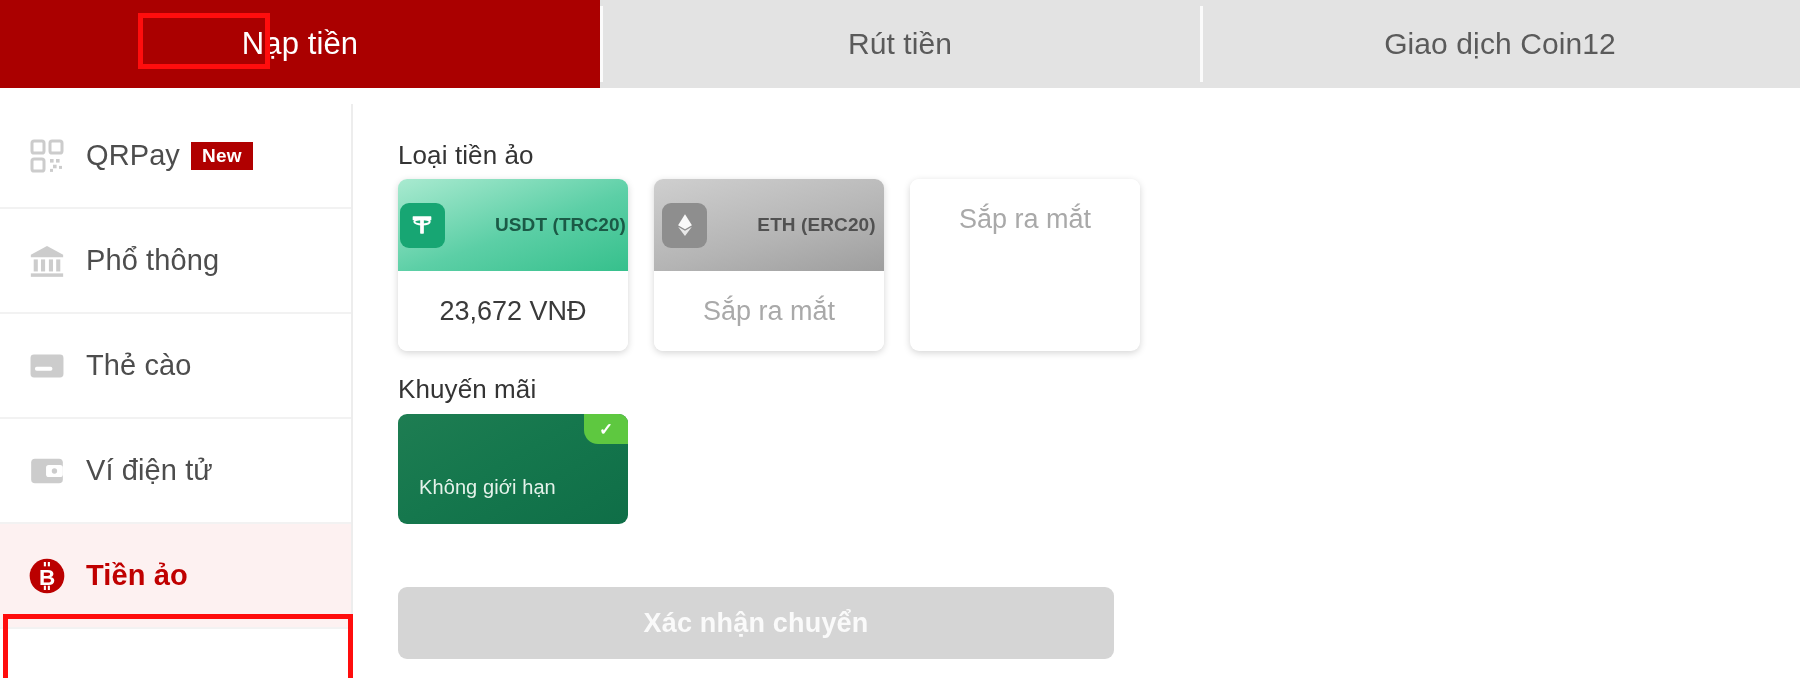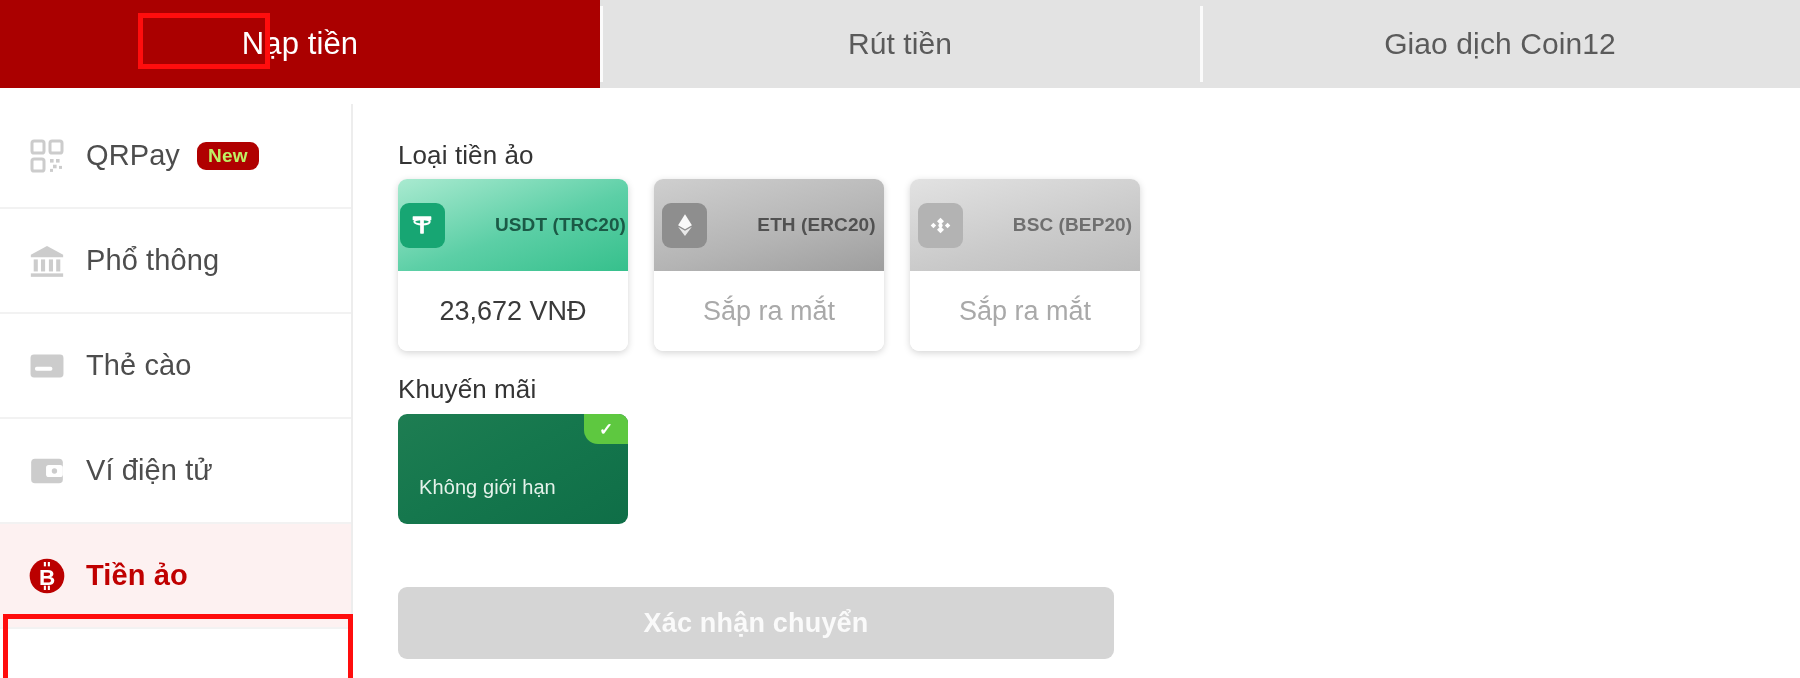--- a/index.html
+++ b/index.html
@@ -97,26 +97,26 @@
     margin-right: 19px;
   }
   .side-icon svg { display: block; }
   .side-label {
     font-size: 29px;
     color: #4d4d4d;
     letter-spacing: .1px;
     white-space: nowrap;
   }
   .badge-new {
-    margin-left: 17px;
+    margin-left: 11px;
     background: #b00000;
-    color: #bef264;
+    color: #ffffff;
     font-size: 19px;
     font-weight: bold;
-    border-radius: 9px;
+    border-radius: 0;
     padding: 4px 11px 5px 11px;
     line-height: 1;
     letter-spacing: .2px;
   }
   .side-item.active {
     background: #fdf1f1;
   }
   .side-item.active .side-label {
     color: #c00000;
     font-weight: bold;
@@ -394,32 +394,20 @@
                 <path d="M12 2 5.6 12.2 12 16l6.4-3.8L12 2z" opacity="0.95"></path>
                 <path d="M12 17.3 5.6 13.5 12 22.2l6.4-8.7L12 17.3z" opacity="0.8"></path>
               </svg>
             </span>
             <span class="coin-name">ETH (ERC20)</span>
           </div>
           <div class="coin-foot">Sắp ra mắt</div>
         </div>
 
         <div class="coin-card dis2">
-          <div class="coin-head">
-            <span class="coin-logo">
-              <svg width="27" height="27" viewBox="0 0 24 24" fill="#ffffff">
-                <path d="M12 5.2 8.9 8.3l3.1 3.1 3.1-3.1L12 5.2z"></path>
-                <path d="M12 12.6 8.9 15.7l3.1 3.1 3.1-3.1L12 12.6z"></path>
-                <path d="M5.3 8.9 2.9 11.3l2.4 2.4 2.4-2.4L5.3 8.9z" transform="translate(0.4 0.7)"></path>
-                <path d="M18.7 8.9l-2.4 2.4 2.4 2.4 2.4-2.4-2.4-2.4z" transform="translate(-0.4 0.7)"></path>
-                <circle cx="12" cy="12" r="1.9"></circle>
-              </svg>
-            </span>
-            <span class="coin-name">BSC (BEP20)</span>
-          </div>
           <div class="coin-foot">Sắp ra mắt</div>
         </div>
       </div>
 
       <div class="section-title" id="promo-title">Khuyến mãi</div>
 
       <div class="promo">
         <div class="promo-check">✓</div>
         <div class="promo-sub">Không giới hạn</div>
       </div>

